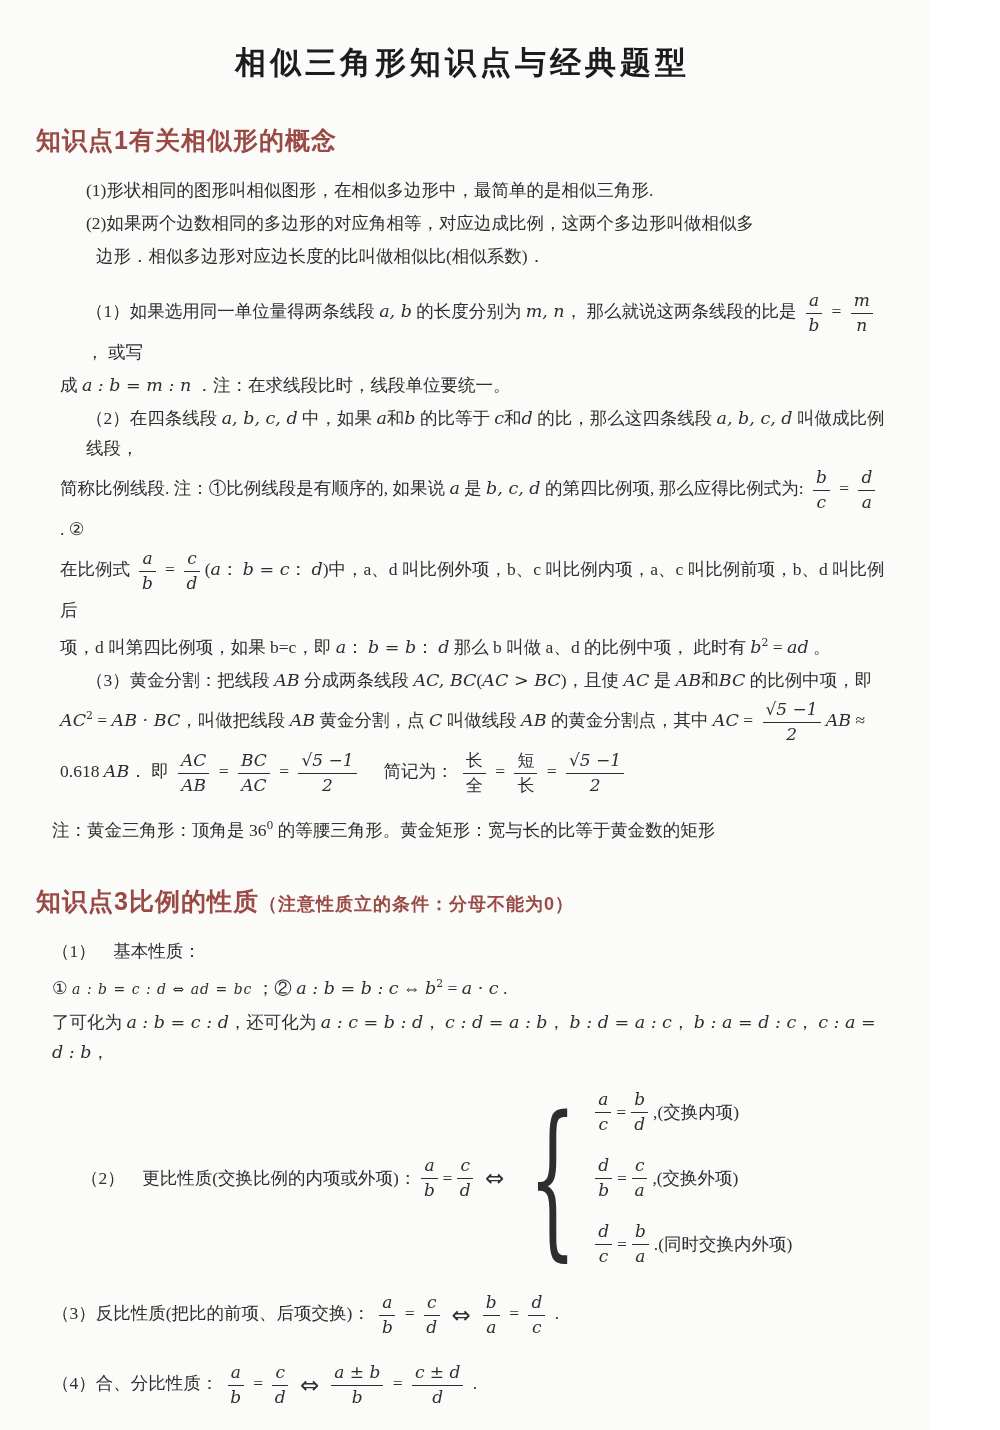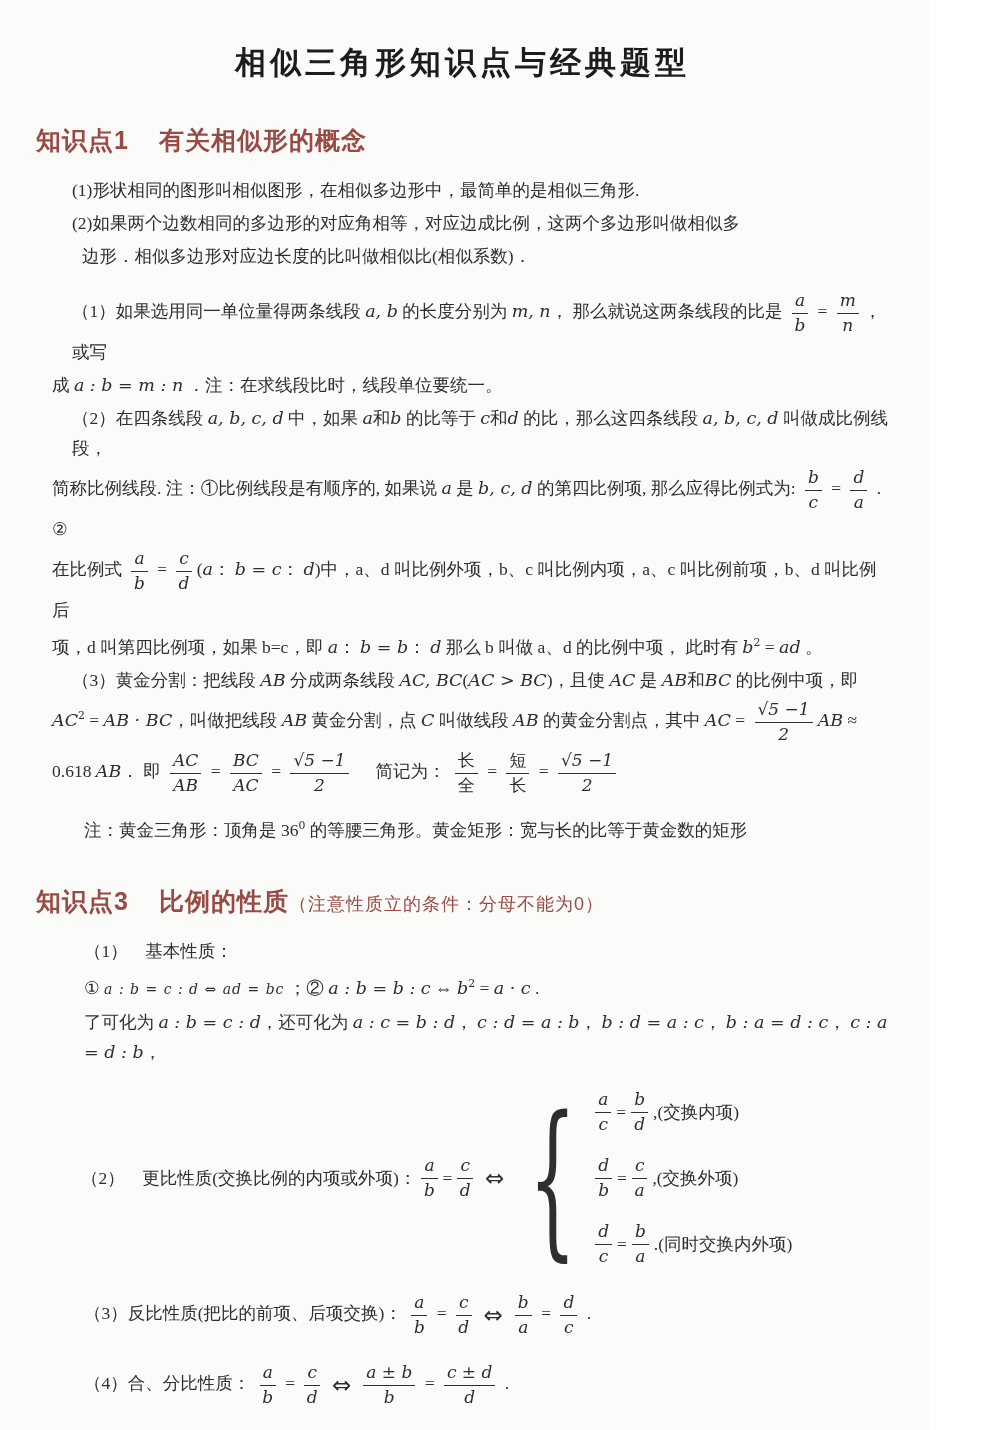--- a/index.html
+++ b/index.html
@@ -12,27 +12,27 @@
   }
   .title{
     font-size:31px;font-weight:700;text-align:center;letter-spacing:4px;
     color:#1c1c1c;margin:16px 0 0 0;
     font-family:"DejaVu Serif","Liberation Serif",serif;
   }
   h2.kp{
     color:var(--hd);font-size:25px;font-weight:700;margin:40px 0 0 0;
     font-family:"Liberation Sans","DejaVu Sans",sans-serif;letter-spacing:1px;
   }
-  .kp-label{margin-right:30px;}
-  .kp-note{font-size:18px;font-weight:400;letter-spacing:1px;}
+  .kp-label{}
+  .kp-note{font-size:18px;font-weight:700;letter-spacing:1px;}
   .para{font-size:17.5px;line-height:30px;margin-top:18px;}
   .line{margin:3px 0;}
-  .ind{margin-left:36px;}
-  .flush{margin-left:16px;}
-  .note-ind{margin-left:48px;}
+  .ind{margin-left:50px;}
+  .flush{margin-left:24px;}
+  .note-ind{margin-left:16px;}
   .ti{text-indent:10px;}
   .gap-top{margin-top:14px;}
   .seg-t{}
   .seg-i{font-style:italic;font-family:"DejaVu Serif",serif;}
   .seg-sm{font-style:italic;font-family:"DejaVu Serif",serif;font-size:0.8em;letter-spacing:1px;}
   sup.seg-s{font-size:0.62em;font-family:"DejaVu Serif",serif;}
   .seg-big{font-size:23px;vertical-align:middle;margin:0 7px;font-family:"DejaVu Sans",sans-serif;}
   .frac{
     display:inline-block;vertical-align:middle;text-align:center;
     margin:2px 5px;line-height:1.15;font-style:italic;

